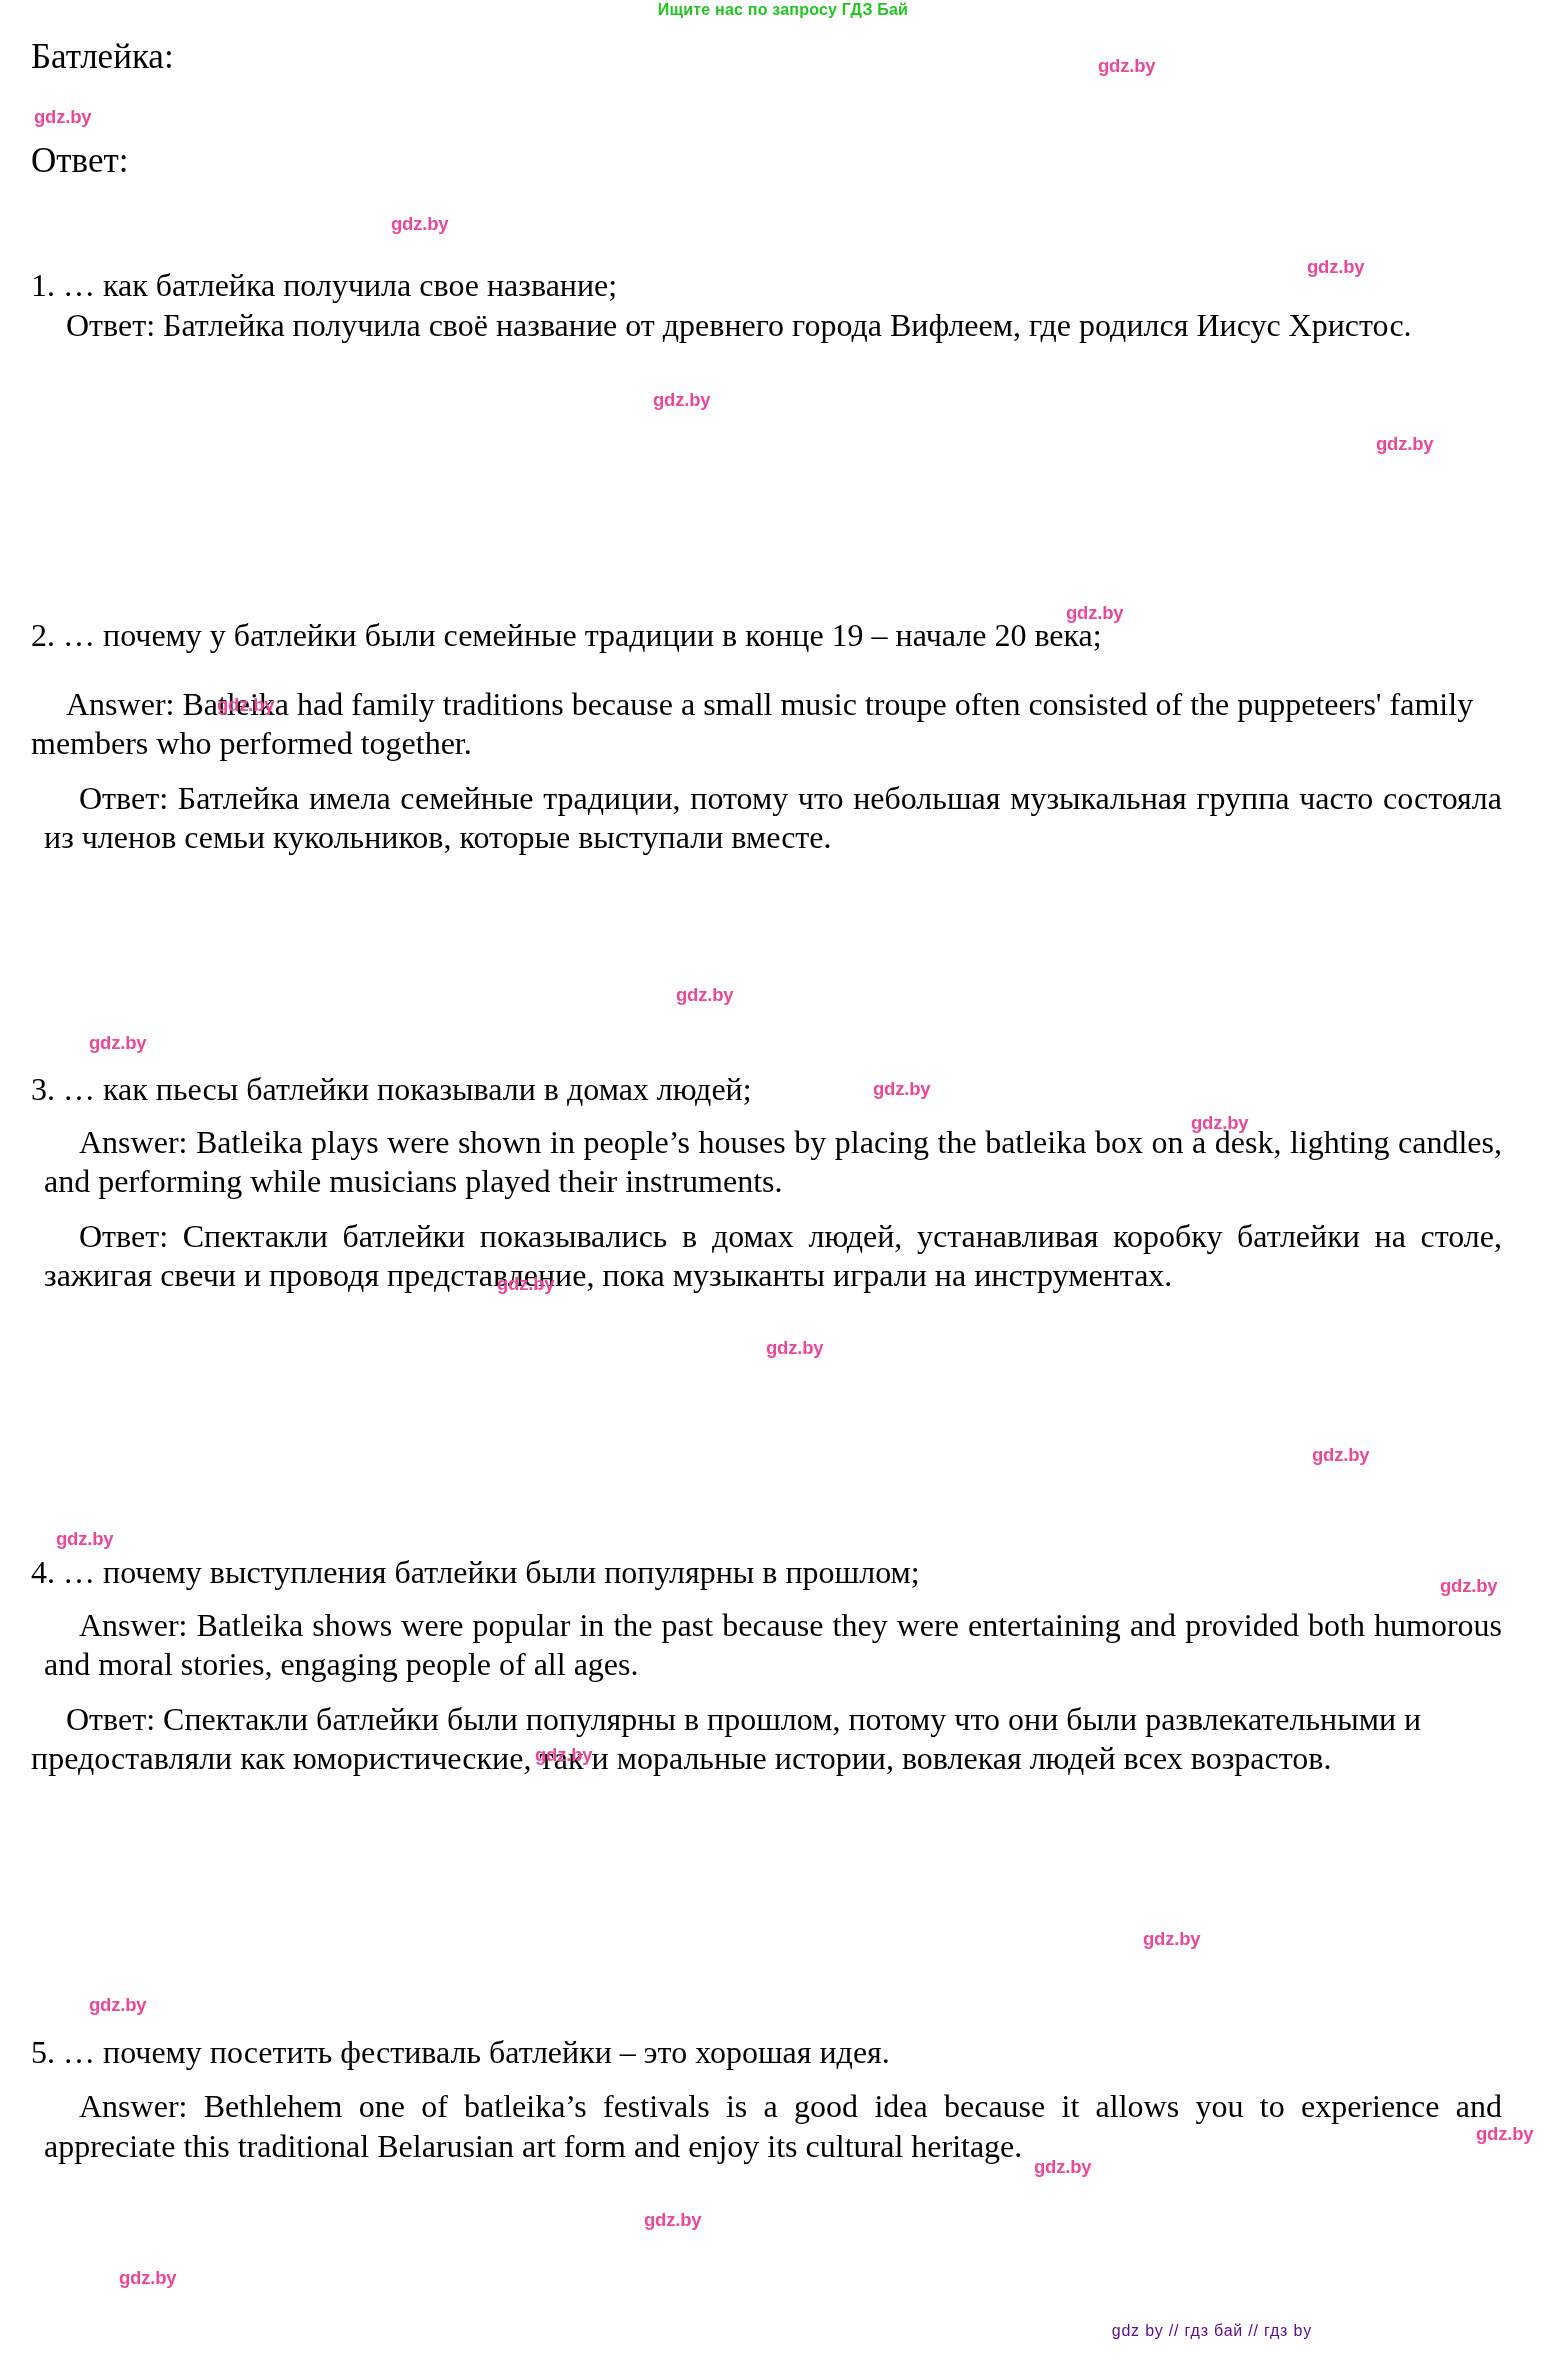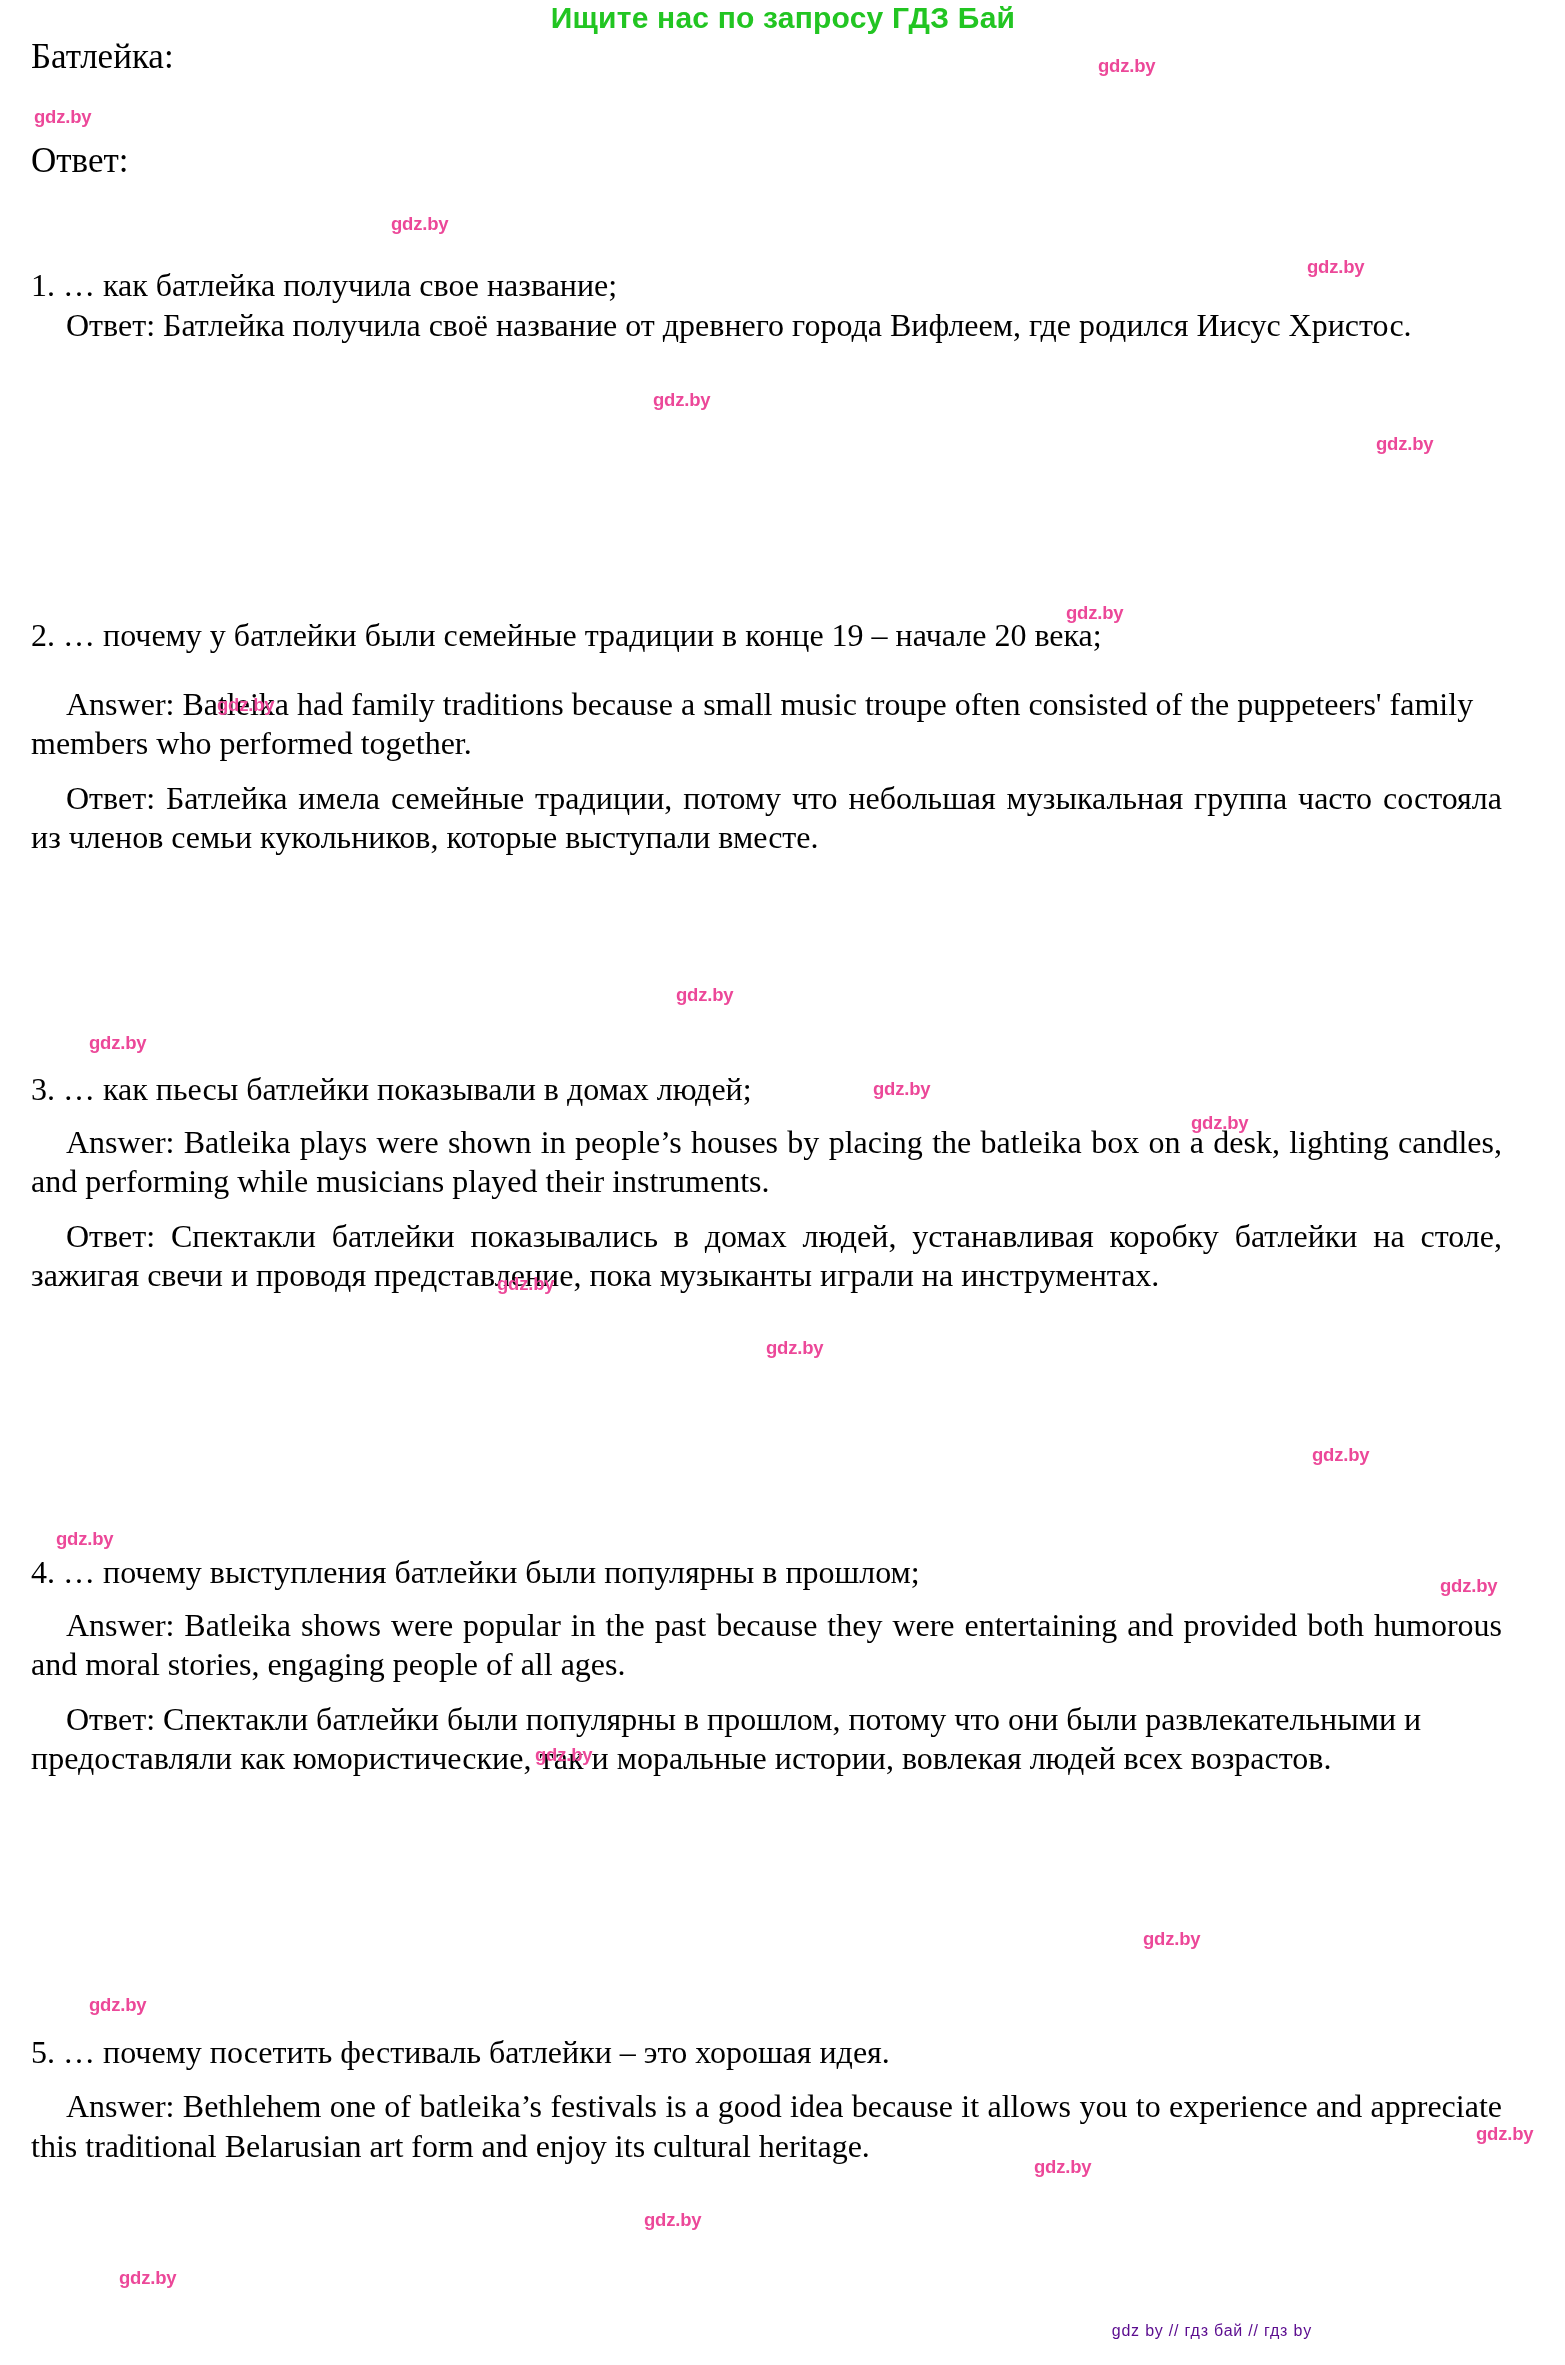--- a/index.html
+++ b/index.html
@@ -27,21 +27,21 @@
 
   
   .promo-banner {
     position: absolute;
     top: 0.8px;
     left: 0;
     width: 1566px;
     text-align: center;
     font-family: "Liberation Sans", "DejaVu Sans", sans-serif;
     font-weight: bold;
-    font-size: 30px;
+    font-size: 16px;
     letter-spacing: 0.2px;
     color: #22c522;
     white-space: nowrap;
   }
 
   
   .footer-links {
     position: absolute;
     top: 2322px;
     left: 0;
@@ -75,21 +75,21 @@
 
   .q-line,
   .a-line {
     font-size: 32px;
     line-height: 1.24;
     margin: 0;
   }
   .q-line { text-indent: 0; }
   .a-line { text-indent: 35px; }
 
-  .justify { text-align: justify; text-align-last: left; }
+  .justify { text-align: justify; text-align-last: left; margin-left: 13px; }
 
   
   .wm {
     position: absolute;
     font-family: "Liberation Sans", "DejaVu Sans", sans-serif;
     font-weight: bold;
     font-size: 18.5px;
     color: #ec4899;
     white-space: nowrap;
     letter-spacing: -0.2px;

